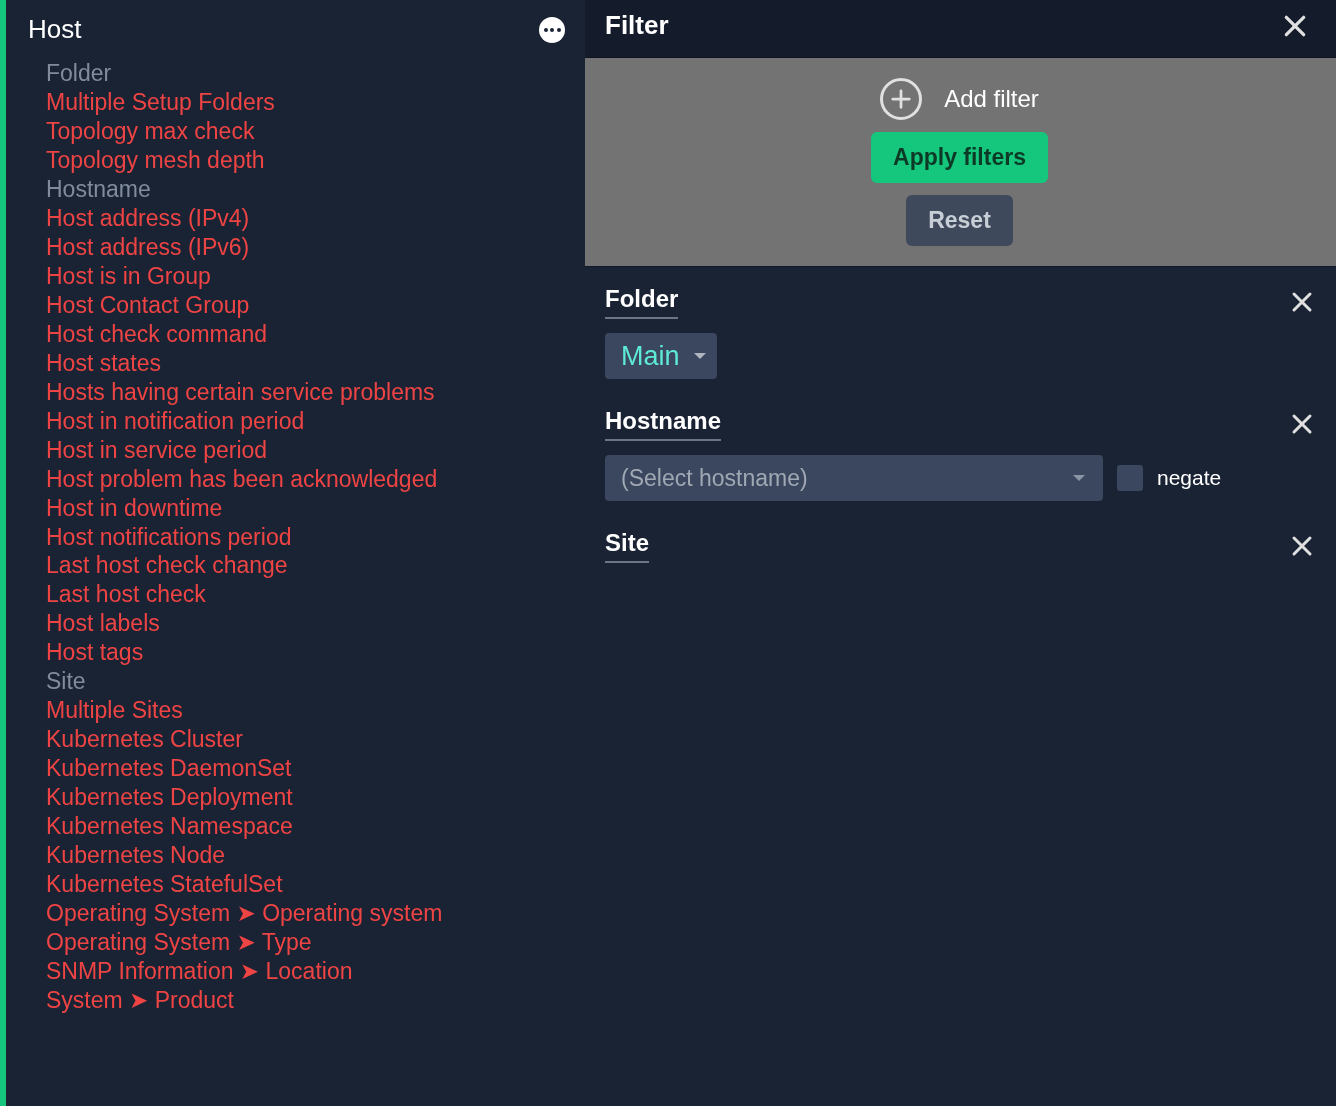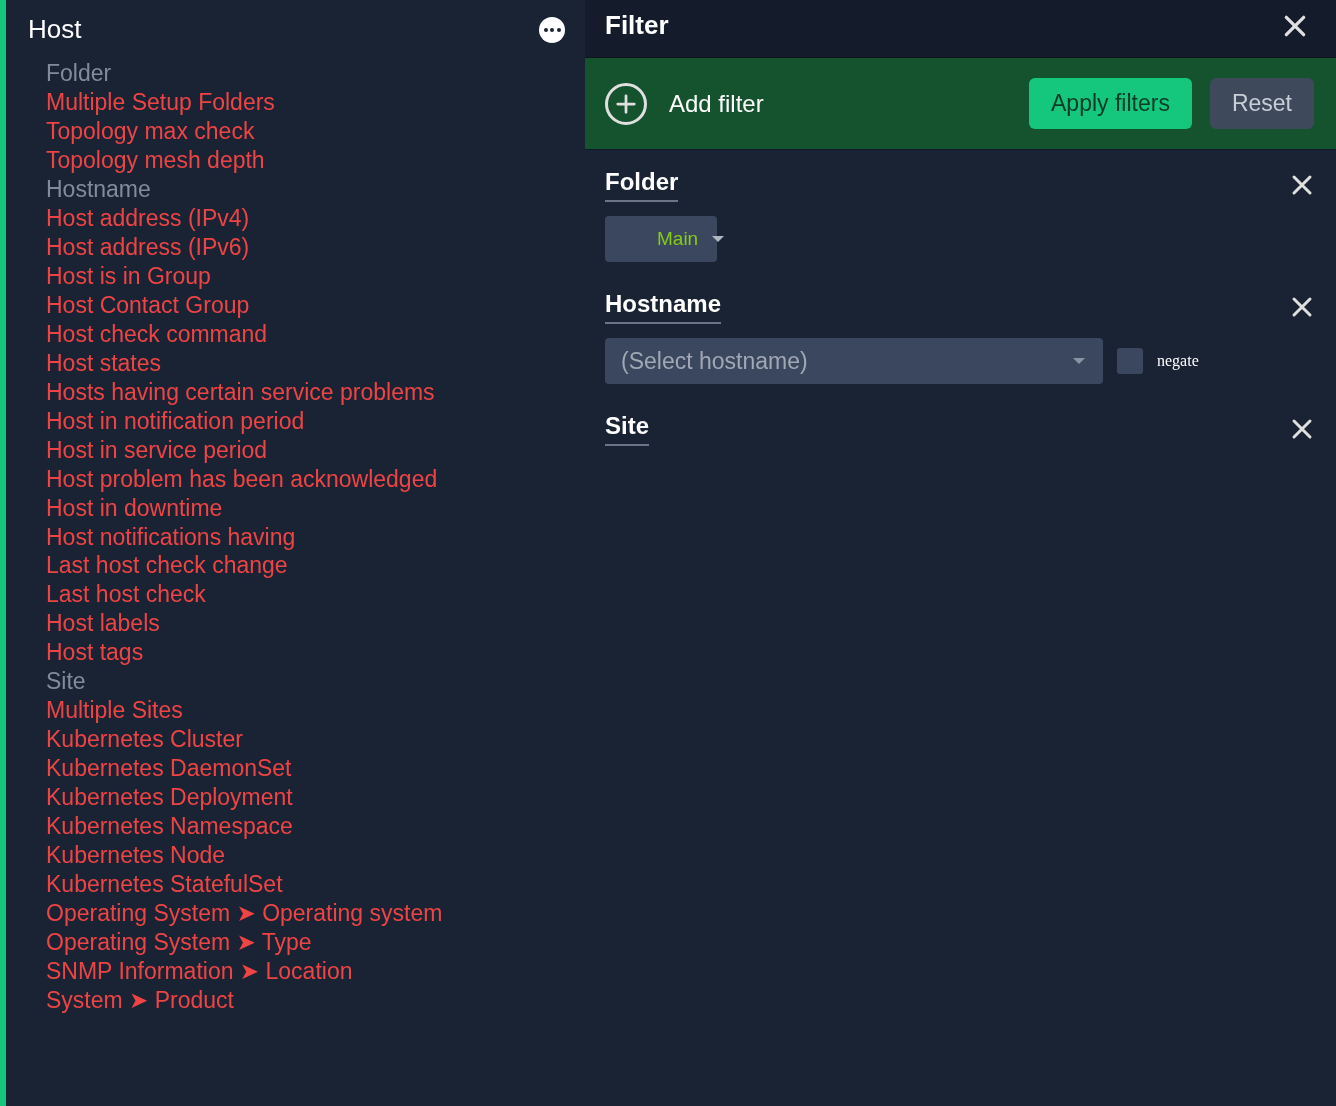--- a/index.html
+++ b/index.html
@@ -93,23 +93,24 @@
     display:flex;
     align-items:center;
     justify-content:center;
   }
   .close-x svg { display:block; }
 
   .toolbar {
     display: flex;
     align-items: center;
     padding: 20px 22px 20px 20px;
-    gap: 18px;
-    background: #14532d;
+    gap: 12px;
+    background: #737373;
     border-bottom: 1px solid #10192a;
+    flex-direction: column;
   }
   .add-filter {
     display: flex;
     align-items: center;
     gap: 22px;
     cursor: pointer;
     flex: 1;
   }
   .plus-circle {
     width: 42px;
@@ -122,21 +123,21 @@
   }
   .plus-circle svg { display:block; }
   .add-filter-label {
     font-size: 24px;
     color: #ffffff;
   }
   .btn {
     border: none;
     border-radius: 6px;
     font-size: 23px;
-    font-weight: 400;
+    font-weight: 700;
     padding: 12px 22px;
     cursor: pointer;
   }
   .btn-apply {
     background: #14c77c;
     color: #0d3a26;
   }
   .btn-reset {
     background: #3e4a5c;
     color: #c8ced6;
@@ -178,46 +179,44 @@
     height: 46px;
     display: flex;
     align-items: center;
     padding: 0 16px;
     cursor: pointer;
     position: relative;
   }
   .select-narrow { width: 112px; }
   .select-wide { width: 498px; }
   .select-value {
-    font-size: 19px;
-    color: #84cc16;
-    margin-left: 36px;
+    font-size: 27px;
+    color: #5eead4;
   }
   .select-placeholder {
     font-size: 23px;
     color: #a0a8b4;
     text-align: center;
   }
   .select-caret {
     margin-left: auto;
     padding-left: 12px;
   }
   .select-caret svg{display:block;}
 
   .chk {
     width: 26px;
     height: 26px;
     background: #3a475e;
     border-radius: 3px;
     cursor: pointer;
   }
   .negate-label {
-    font-size: 16px;
-    color: #ffffff;
-    font-family: Liberation Serif, serif;
+    font-size: 21px;
+    color: #ffffff;
   }
 </style>
 </head>
 <body>
 
 <div class="container">
 
   <div class="left-panel">
     <div class="left-header">
       <div class="left-title">Host</div>
@@ -237,21 +236,21 @@
         <div class="left-item">Host address (IPv6)</div>
         <div class="left-item">Host is in Group</div>
         <div class="left-item">Host Contact Group</div>
         <div class="left-item">Host check command</div>
         <div class="left-item">Host states</div>
         <div class="left-item">Hosts having certain service problems</div>
         <div class="left-item">Host in notification period</div>
         <div class="left-item">Host in service period</div>
         <div class="left-item">Host problem has been acknowledged</div>
         <div class="left-item">Host in downtime</div>
-        <div class="left-item">Host notifications having</div>
+        <div class="left-item">Host notifications period</div>
         <div class="left-item">Last host check change</div>
         <div class="left-item">Last host check</div>
         <div class="left-item">Host labels</div>
         <div class="left-item">Host tags</div>
         <div class="left-item muted">Site</div>
         <div class="left-item">Multiple Sites</div>
         <div class="left-item">Kubernetes Cluster</div>
         <div class="left-item">Kubernetes DaemonSet</div>
         <div class="left-item">Kubernetes Deployment</div>
         <div class="left-item">Kubernetes Namespace</div>

